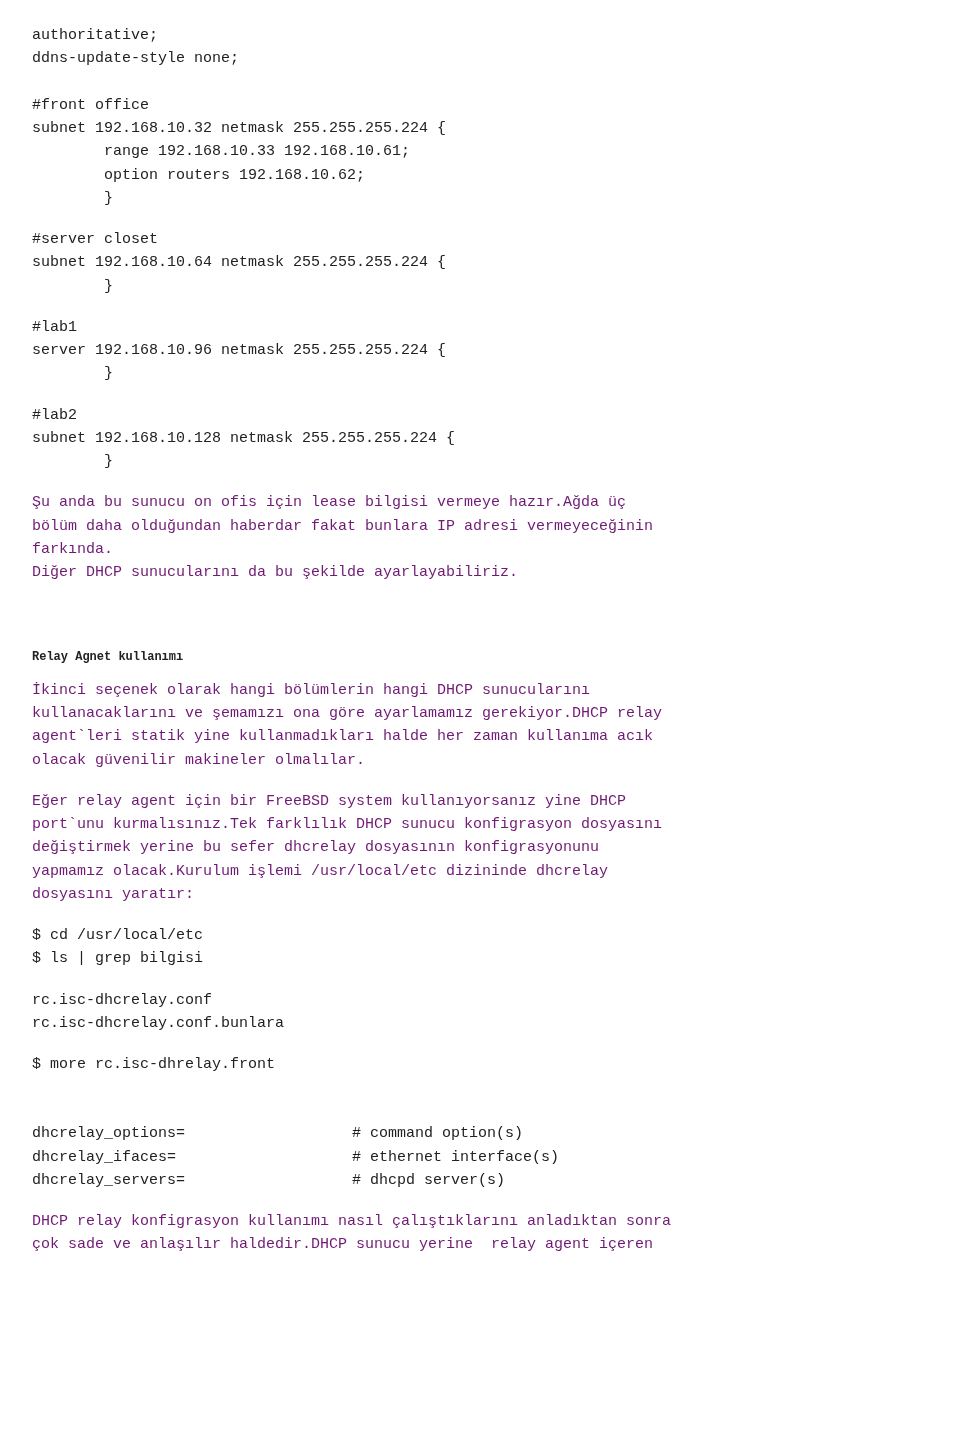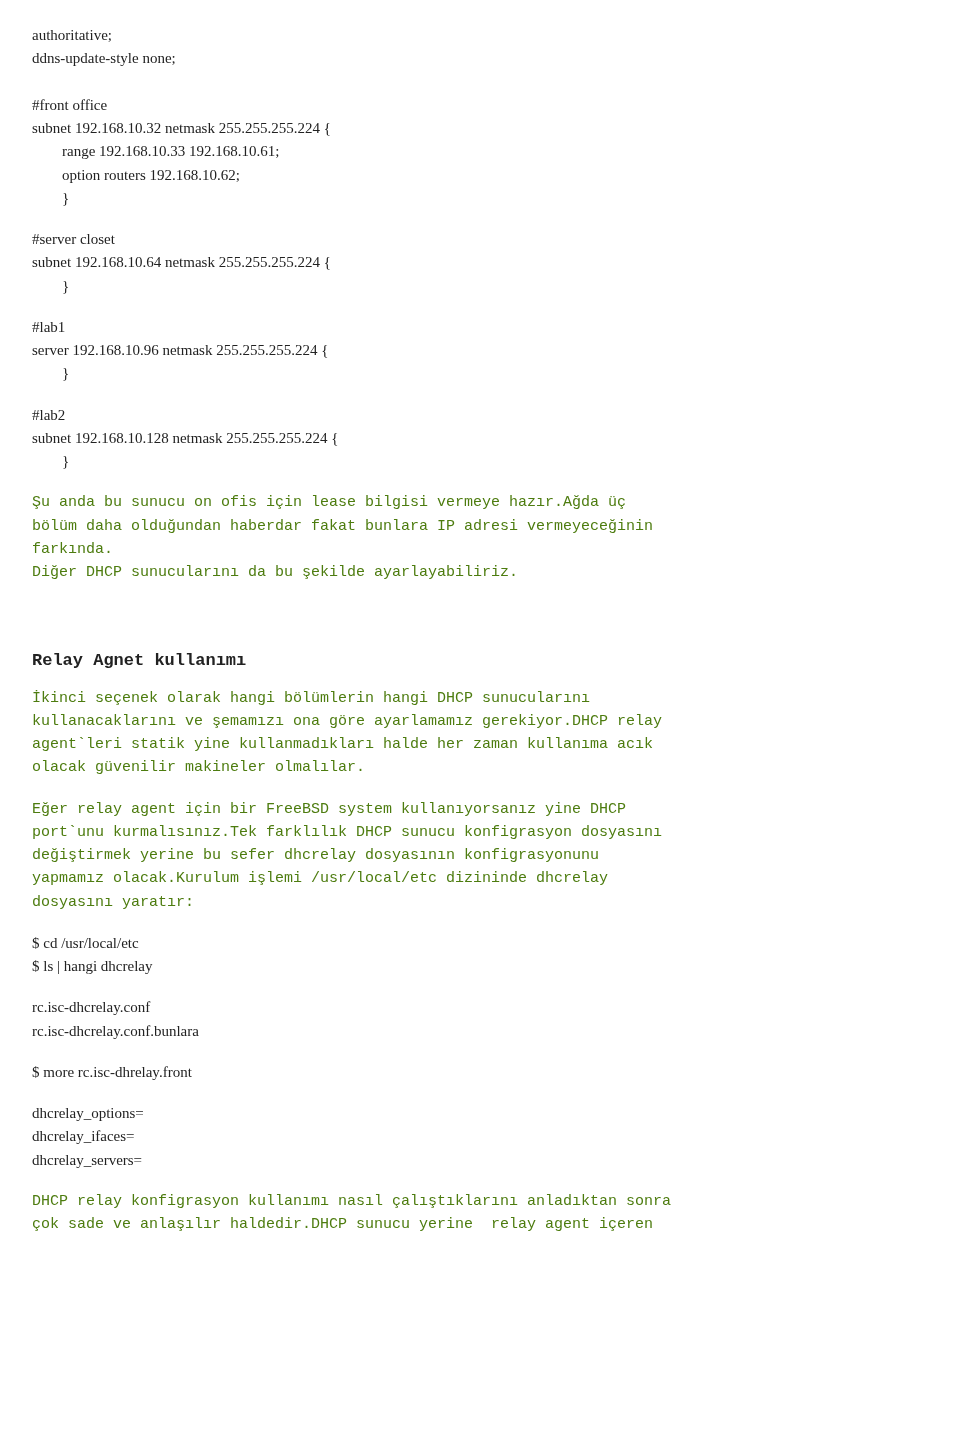--- a/index.html
+++ b/index.html
@@ -10,37 +10,37 @@
     body {
       background: #ffffff;
       font-family: 'Courier New', Courier, monospace;
       font-size: 15px;
       line-height: 1.55;
       color: #222222;
       padding: 24px 32px;
       width: 960px;
     }
     .code-block {
-      font-family: Liberation Serif, serif;
+      font-family: Liberation Mono, monospace;
       font-size: 15px;
       color: #222222;
       white-space: pre;
       margin-bottom: 0;
     }
     .prose {
       font-family: 'Courier New', Courier, monospace;
       font-size: 15px;
-      color: #4d7c0f;
+      color: #701a75;
       line-height: 1.55;
       white-space: pre-wrap;
       word-break: break-word;
     }
     .section-heading {
       font-family: 'Courier New', Courier, monospace;
-      font-size: 17px;
+      font-size: 12px;
       font-weight: bold;
       color: #222222;
       margin: 28px 0 12px 0;
     }
     .spacer {
       height: 18px;
     }
   </style>
 </head>
 <body>
@@ -93,35 +93,38 @@
 
 <p class="prose">Eğer relay agent için bir FreeBSD system kullanıyorsanız yine DHCP
 port`unu kurmalısınız.Tek farklılık DHCP sunucu konfigrasyon dosyasını
 değiştirmek yerine bu sefer dhcrelay dosyasının konfigrasyonunu
 yapmamız olacak.Kurulum işlemi /usr/local/etc dizininde dhcrelay
 dosyasını yaratır:</p>
 
 <div class="spacer"></div>
 
 <pre class="code-block">$ cd /usr/local/etc
-$ ls | hangi dhcrelay</pre>
+$ ls | grep bilgisi</pre>
 
 <div class="spacer"></div>
 
 <pre class="code-block">rc.isc-dhcrelay.conf
 rc.isc-dhcrelay.conf.bunlara</pre>
 
 <div class="spacer"></div>
 
 <pre class="code-block">$ more rc.isc-dhrelay.front</pre>
 
 <div class="spacer"></div>
 
-<div style="display:flex; gap: 0;">
+<div style="display:flex; gap: 0; margin-top: 28px;">
   <pre class="code-block" style="min-width: 320px;">dhcrelay_options=
 dhcrelay_ifaces=
 dhcrelay_servers=</pre>
+  <pre class="code-block"># command option(s)
+# ethernet interface(s)
+# dhcpd server(s)</pre>
 </div>
 
 <div class="spacer"></div>
 
 <p class="prose">DHCP relay konfigrasyon kullanımı nasıl çalıştıklarını anladıktan sonra
 çok sade ve anlaşılır haldedir.DHCP sunucu yerine  relay agent içeren</p>
 
 </body></html>

